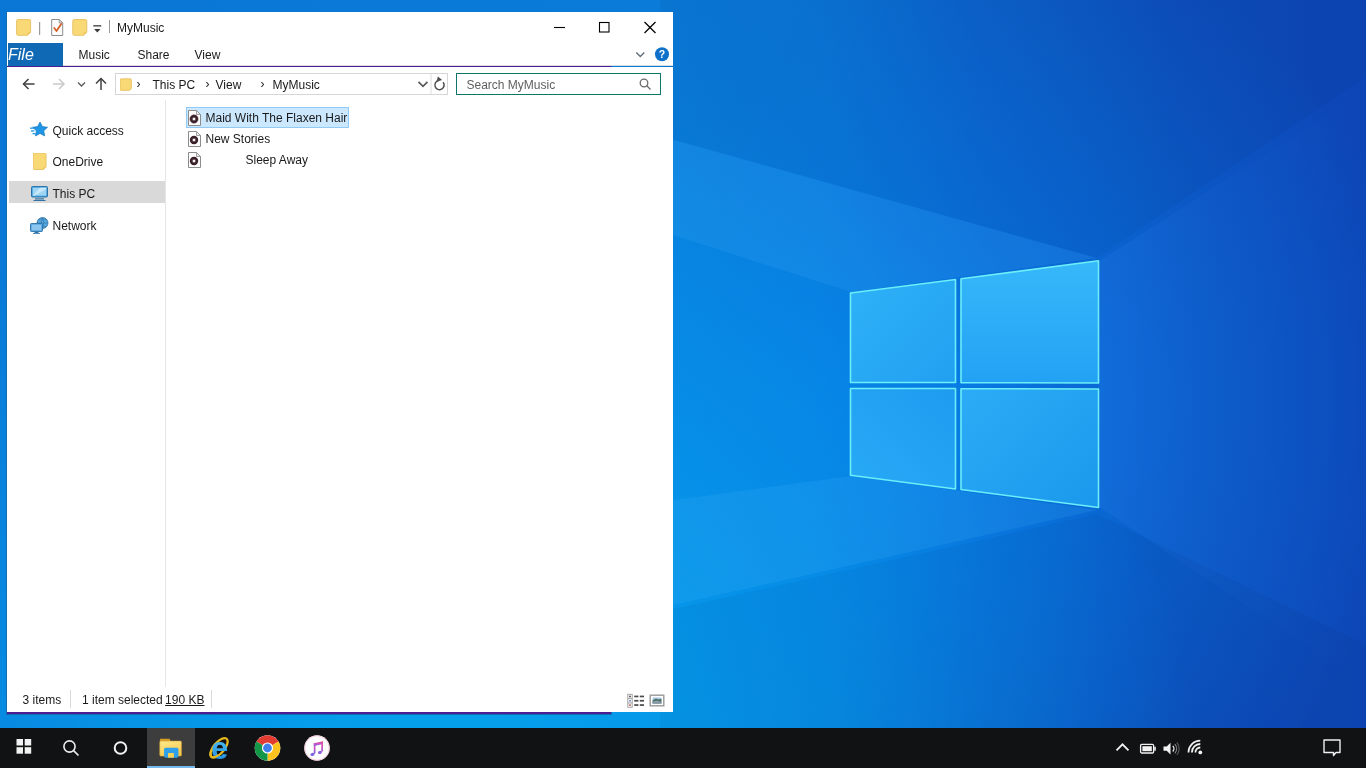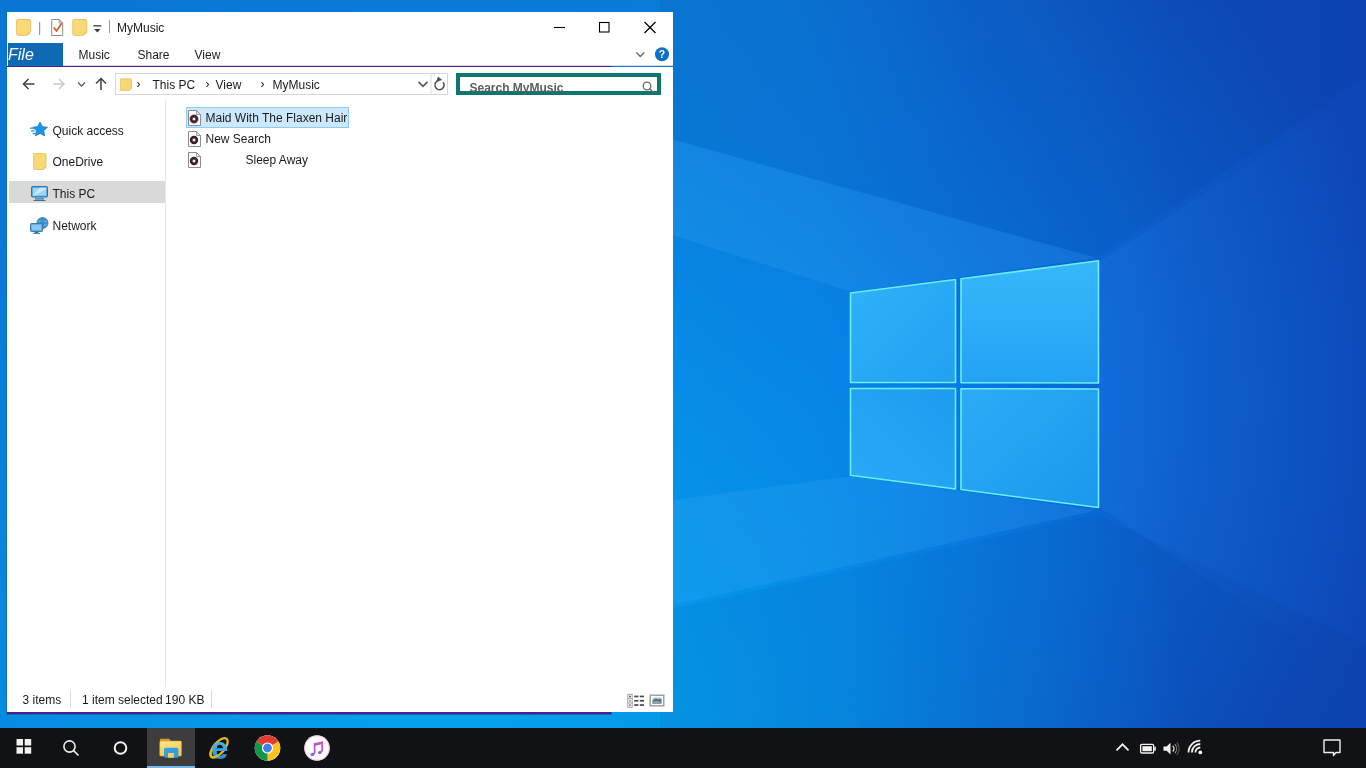--- a/index.html
+++ b/index.html
@@ -160,21 +160,21 @@
       <div class="abs t12" style="left:145px;top:3px;">›</div>
       <div class="abs t12" style="left:157px;top:4px;">MyMusic</div>
       <svg class="abs" style="left:300px;top:0;" width="33" height="20" viewBox="0 0 33 20">
         <path d="M2.5,7.8 L7,12.3 L11.5,7.8" fill="none" stroke="#5a5a5a" stroke-width="1.7"></path>
         <line x1="15" y1="0" x2="15" y2="20" stroke="#dcdcdc" stroke-width="1"></line>
         <path d="M27.1,8.2 A4.6,4.6 0 1 1 22.8,6.5" fill="none" stroke="#4f4f4f" stroke-width="1.5"></path>
         <polygon points="20.6,7.8 21.9,2.6 26.2,5.9" fill="#4f4f4f"></polygon>
       </svg>
     </div>
 
-    <div class="abs" style="left:449px;top:6px;width:205px;height:22px;border:4px solid #0f766e;background:#fff;font-weight:bold;">
+    <div class="abs" style="left:449px;top:6px;width:205px;height:22px;border:1px solid #0f766e;background:#fff;">
       <div class="abs" style="left:10px;top:4px;font-size:12px;color:#5f5f5f;">Search MyMusic</div>
       <svg class="abs" style="left:182px;top:4px;" width="13" height="13" viewBox="0 0 13 13">
         <circle cx="5" cy="5" r="3.8" fill="none" stroke="#6a6a6a" stroke-width="1.3"></circle>
         <line x1="7.8" y1="7.8" x2="11.5" y2="11.5" stroke="#6a6a6a" stroke-width="1.3"></line>
       </svg>
     </div>
   </div>
 
   <div class="abs" style="left:0;top:88px;width:666px;height:587px;background:#fff;">
 
@@ -227,29 +227,29 @@
       <circle cx="6" cy="9" r="4.2" fill="#3a2028"></circle>
       <rect x="4.7" y="7.7" width="2.6" height="2.6" fill="#f4f4f4"></rect>
     </svg>
     <svg class="abs" style="left:181px;top:52px;" width="13" height="16" viewBox="0 0 13 16">
       <path d="M0.5,0.5 L8.5,0.5 L12.5,4.5 L12.5,15.5 L0.5,15.5 Z" fill="#fff" stroke="#8c8c8c" stroke-width="1"></path>
       <path d="M8.5,0.5 L8.5,4.5 L12.5,4.5 Z" fill="#ececec" stroke="#8c8c8c" stroke-width="0.8"></path>
       <circle cx="6" cy="9" r="4.2" fill="#3a2028"></circle>
       <rect x="4.7" y="7.7" width="2.6" height="2.6" fill="#f4f4f4"></rect>
     </svg>
     <div class="abs t12" style="left:199px;top:11px;">Maid With The Flaxen Hair</div>
-    <div class="abs t12" style="left:199px;top:32px;">New Search</div>
+    <div class="abs t12" style="left:199px;top:32px;">New Stories</div>
     <div class="abs t12" style="left:199px;top:53px;margin-left:40px;">Sleep Away</div>
   </div>
 
   <div class="abs" style="left:0;top:675px;width:666px;height:25px;background:#fff;text-align:right;">
     <div class="abs t12" style="left:16px;top:6px;">3 items</div>
     <div class="abs" style="left:63.5px;top:3px;width:1px;height:18px;background:#d9d9d9;"></div>
     <div class="abs t12" style="left:75.5px;top:6px;">1 item selected</div>
-    <div class="abs t12" style="left:158.6px;top:6px;">190 KB</div>
+    <div class="abs t12" style="left:158.6px;top:6px;text-decoration:underline;">190 KB</div>
     <div class="abs" style="left:204px;top:3px;width:1px;height:18px;background:#d9d9d9;"></div>
     <svg class="abs" style="left:620.5px;top:5.5px;" width="42" height="16" viewBox="0 0 42 16">
       <rect x="0.8" y="1.3" width="4.4" height="13" fill="#fff" stroke="#9a9a9a" stroke-width="0.9"></rect>
       <line x1="0.8" y1="5.63" x2="5.2" y2="5.63" stroke="#9a9a9a" stroke-width="0.9"></line>
       <line x1="0.8" y1="9.97" x2="5.2" y2="9.97" stroke="#9a9a9a" stroke-width="0.9"></line>
       <circle cx="3" cy="3.5" r="0.9" fill="#444"></circle>
       <circle cx="3" cy="7.8" r="0.9" fill="#4a7ab8"></circle>
       <circle cx="3" cy="12.1" r="0.9" fill="#a04038"></circle>
       <g fill="#4a4a4a">
         <rect x="7.2" y="2.6" width="4.2" height="1.7"></rect>

